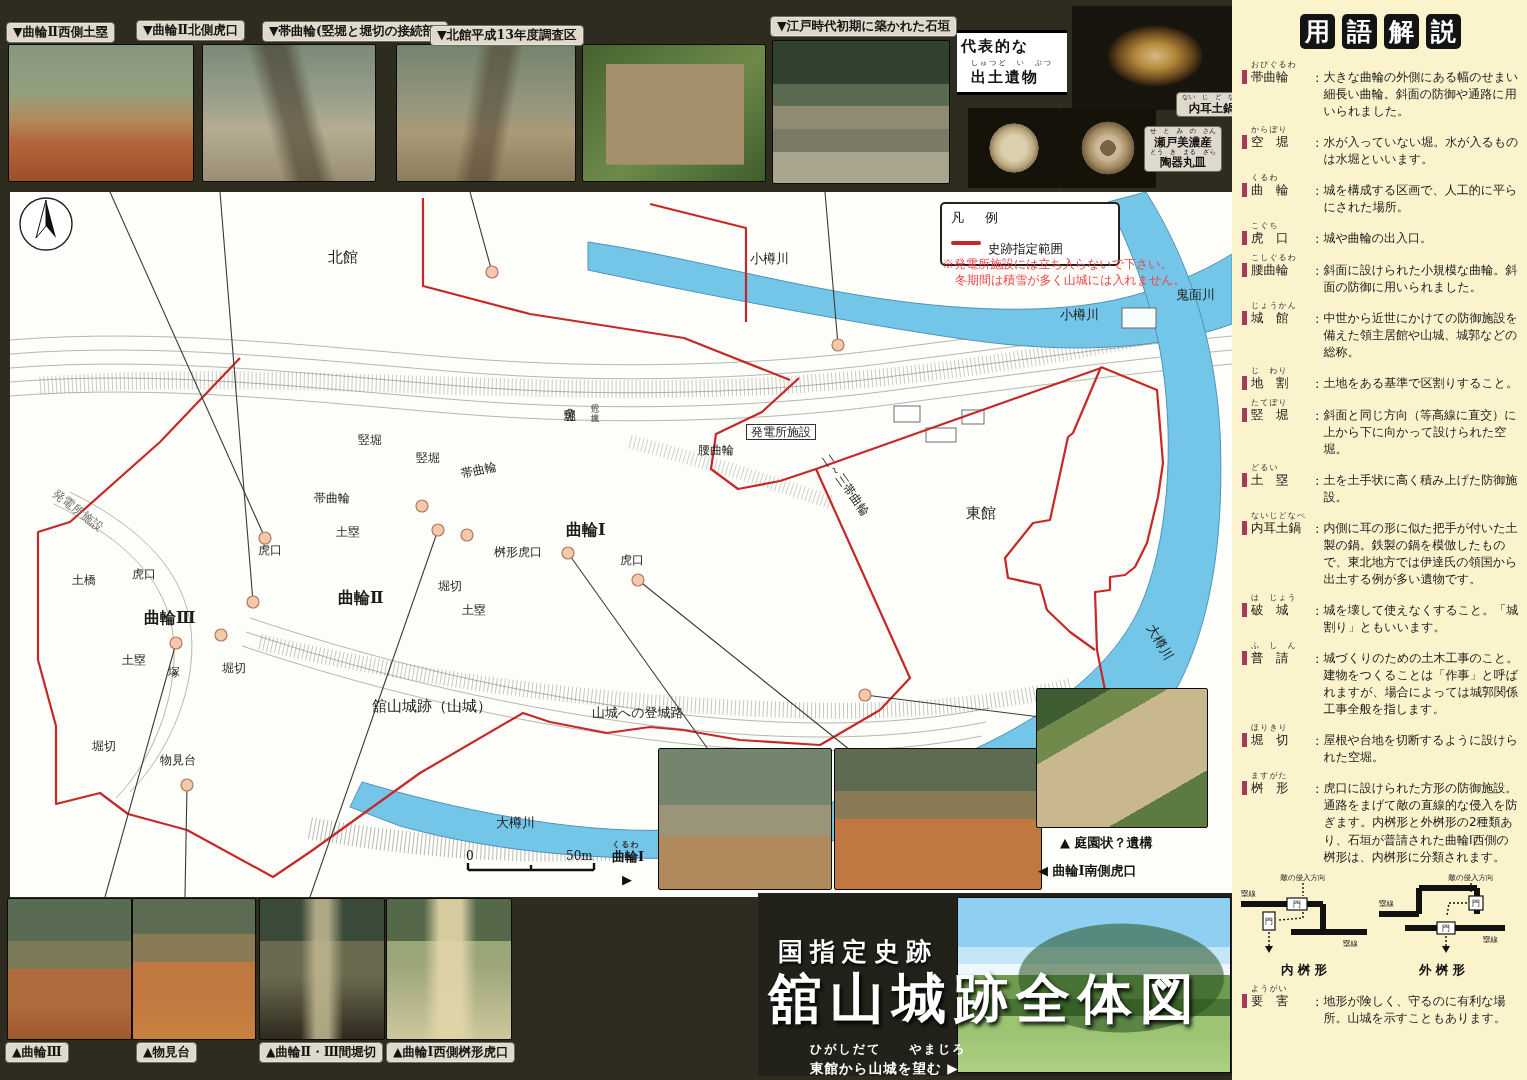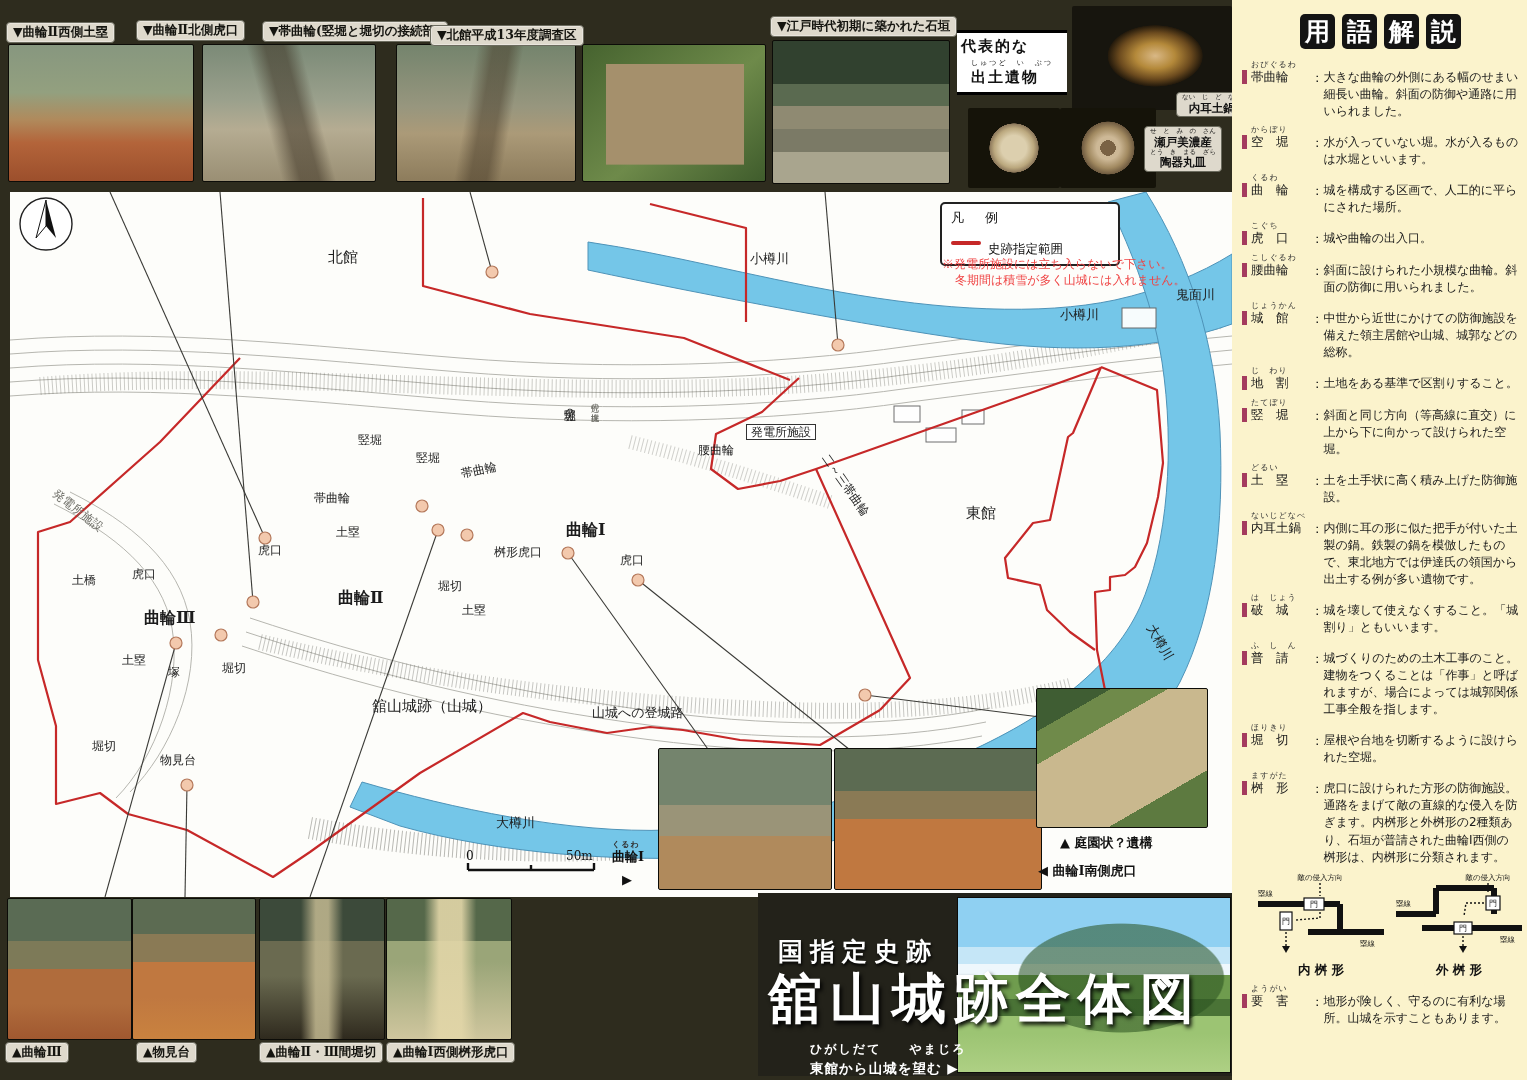--- a/index.html
+++ b/index.html
@@ -65,21 +65,21 @@
   .g-head{display:flex;justify-content:center;gap:7px;margin-bottom:12px;}
   .g-char{width:35px;height:35px;background:#141414;color:#fff;font-size:25px;font-weight:bold;
           display:flex;align-items:center;justify-content:center;border-radius:5px;
           font-family:"DejaVu Serif","Liberation Serif",serif;}
   .g-entry{display:flex;margin-bottom:6px;font-size:12px;line-height:1.42;color:#1a1a1a;}
   .g-bar{width:5px;height:14px;background:#a43b5e;margin:9px 4px 0 0;flex:none;}
   .g-term{flex:none;width:60px;padding-top:0;}
   .g-term .term{font-size:12.5px;display:block;line-height:1.2;}
   .g-colon{flex:none;font-size:12.5px;padding-top:8px;}
   .g-def{flex:1;font-size:12px;padding-top:8px;}
-  .masu-row{display:flex;gap:8px;margin:2px 0 6px 14px;}
+  .masu-row{display:flex;gap:8px;margin:2px 12px 6px 14px;justify-content:flex-end;}
   .masu{width:130px;text-align:center;}
   .masu .cap{font-size:12.5px;font-weight:bold;color:#111;margin-top:0;
              font-family:"DejaVu Serif","Liberation Serif",serif;}
   .dg-s{font-size:7.5px;fill:#111;font-family:"DejaVu Sans",sans-serif;}
   .dg-g{font-size:8px;fill:#111;}
   .dotl{stroke:#111;stroke-width:1.4;stroke-dasharray:2 2;fill:none;}
   .wall{stroke:#111;stroke-width:6;fill:none;}
   .gate{fill:#fff;stroke:#111;stroke-width:1.2;}
 
   

